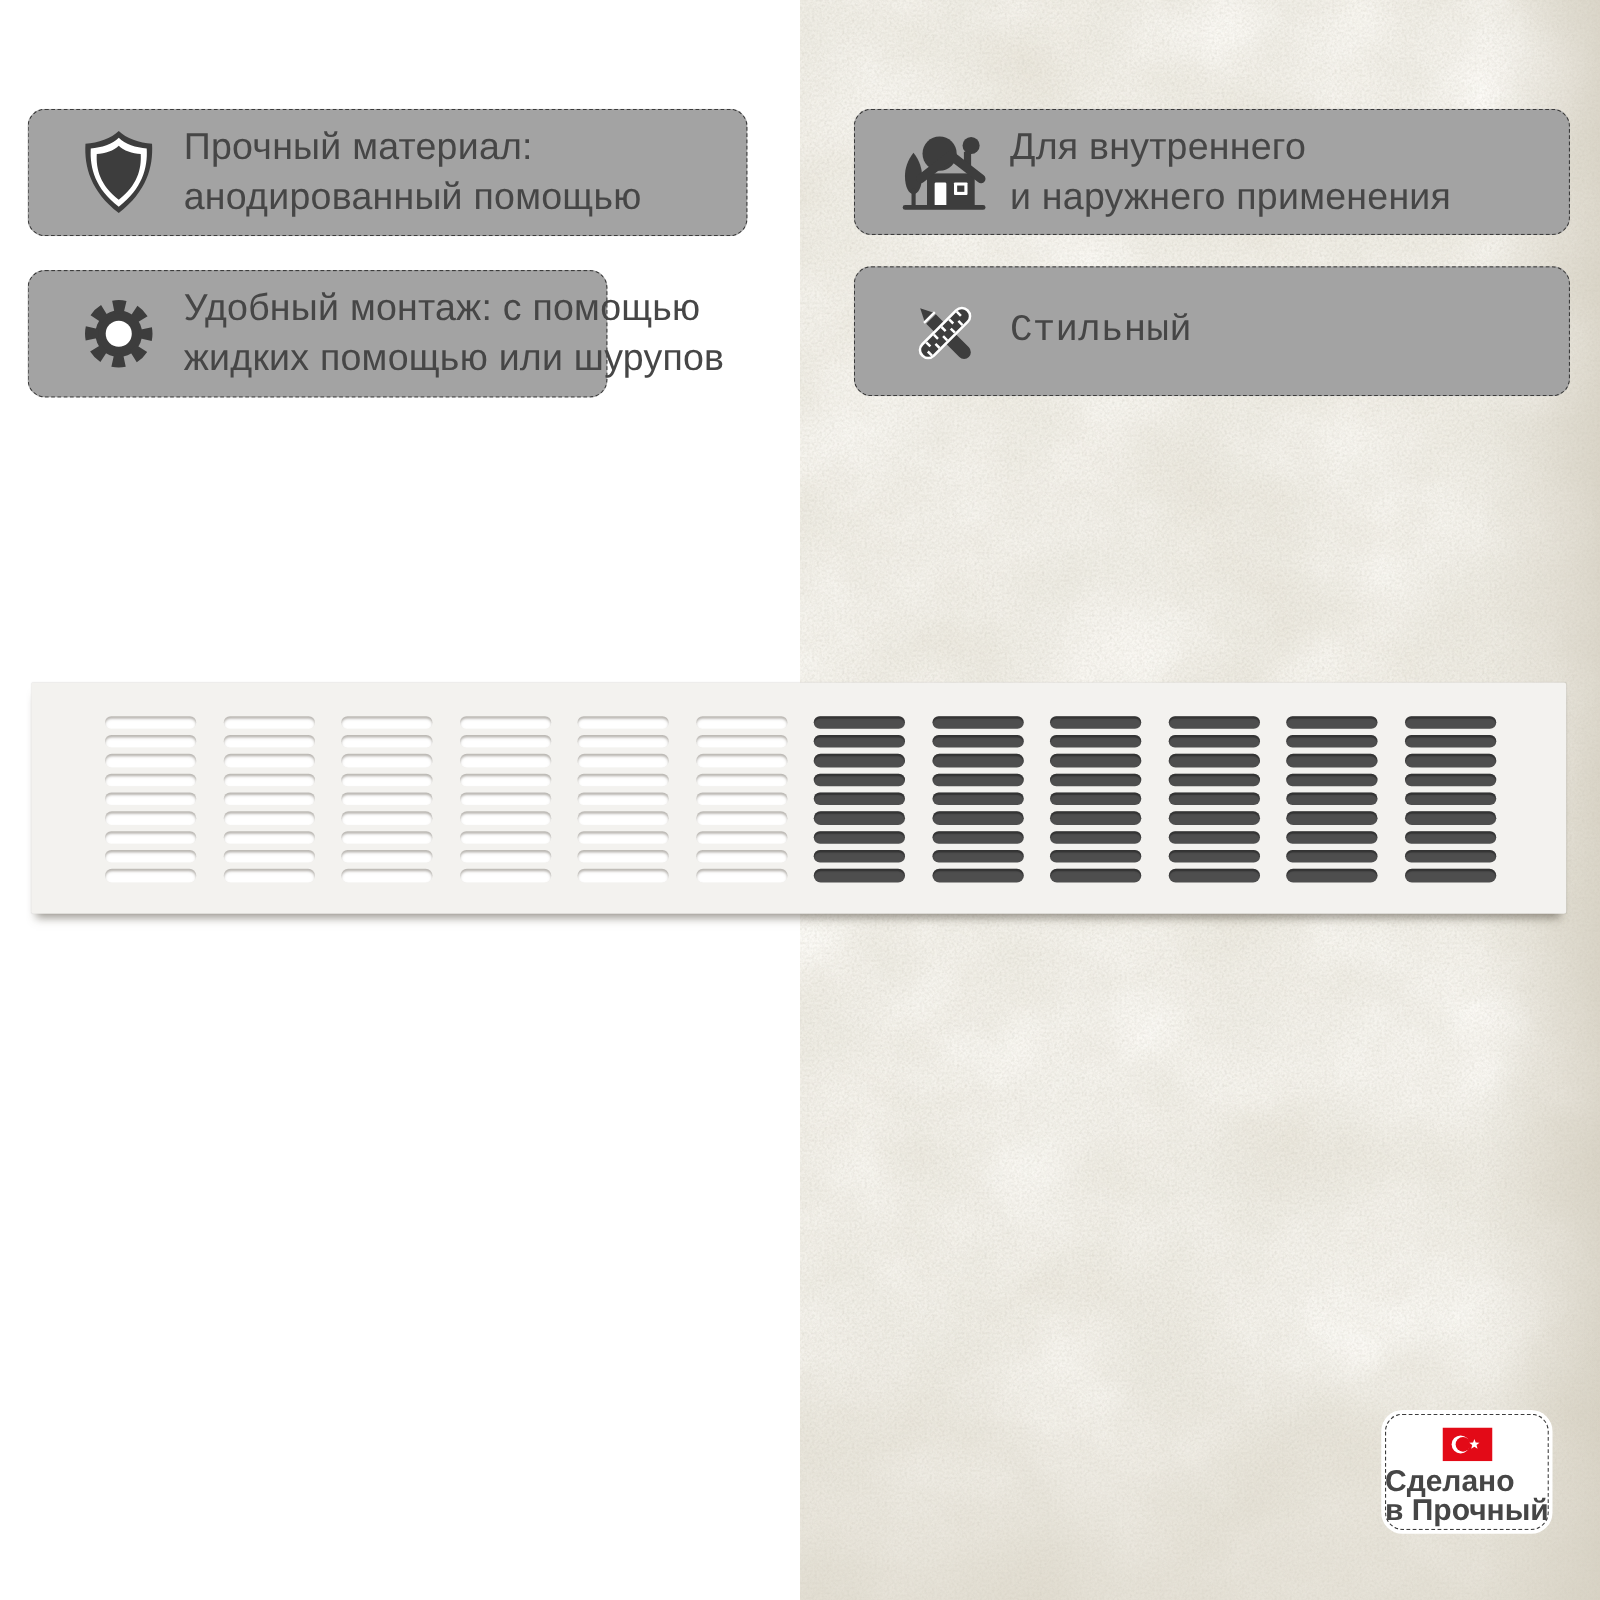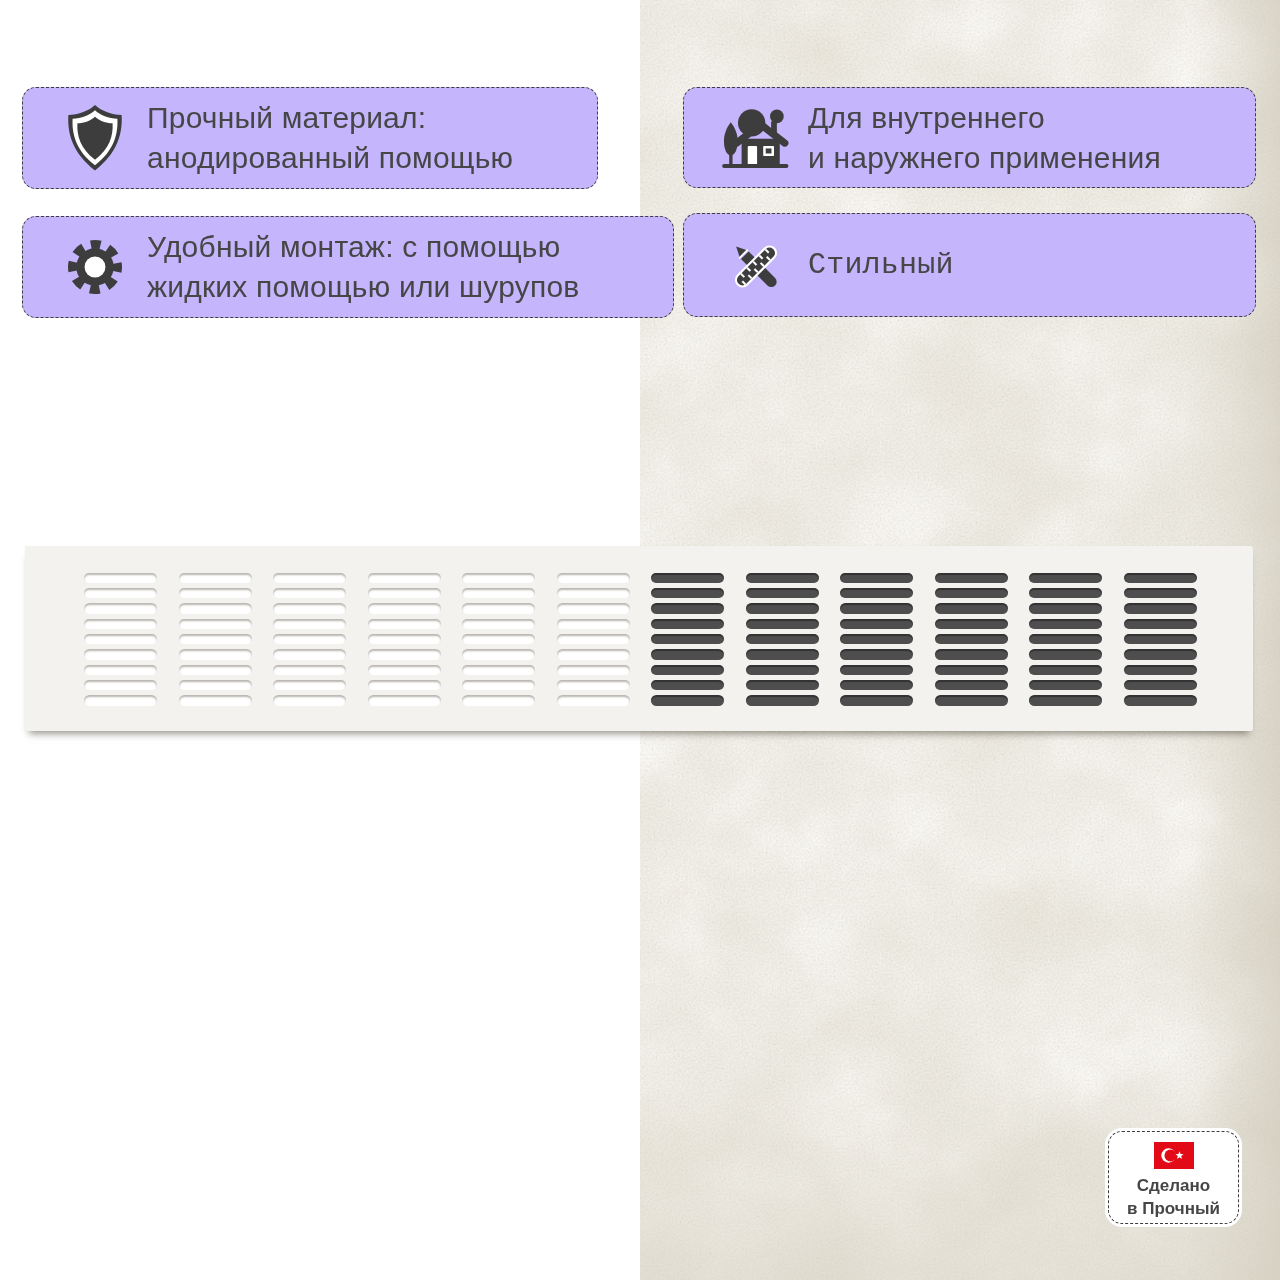--- a/index.html
+++ b/index.html
@@ -6,52 +6,52 @@
   html,body { width:1280px; height:1280px; }
   body { font-family:"Liberation Sans", sans-serif; background:#fff; }
 
   .canvas { position:relative; width:1280px; height:1280px; background:var(--background-left,#fff); overflow:hidden; }
 
   .bg-right { position:absolute; left:640px; top:0; width:640px; height:1280px;
               background:var(--background-right,#e8e4d9); }
   .bg-right svg { position:absolute; left:0; top:0; display:block; }
 
   
-  .feature { position:absolute; background:#c4b5fd; border:1.5px dashed var(--box-border,#3c3c3c);
+  .feature { position:absolute; background:#a3a3a3; border:1.5px dashed var(--box-border,#3c3c3c);
              border-radius:14px; display:flex; align-items:center;
              padding-left:36px; padding-right:16px; gap:16px; }
   .feature .icon { width:72px; height:72px; flex:0 0 auto; color:var(--icon,#3d3d3d); }
   .feature .icon svg { width:100%; height:100%; display:block; }
   .feature .txt { font-size:30px; line-height:40px; color:var(--text,#464646); letter-spacing:0.2px; }
   .feature .txt span { display:block; white-space:nowrap; }
 
   #feature-material { left:22px; top:87px;  width:576px; height:102px; }
-  #feature-mounting { left:22px; top:216px; width:652px; height:102px;align-items:center; }
+  #feature-mounting { left:22px; top:216px; width:464px; height:102px;align-items:center; }
   #feature-usage    { left:683px; top:87px;  width:573px; height:101px; }
   #feature-design   { left:683px; top:213px; width:573px; height:104px;font-family:Liberation Mono, monospace; }
 
   
   .grille { position:absolute; left:25px; top:546px; width:1228px; height:185px;
             background:var(--panel,#f3f2ef); border-radius:2px;
             box-shadow:0 0 1px rgba(0,0,0,0.10), 0 7px 7px -4px rgba(80,74,62,0.55); }
   .slot { position:absolute; width:73px; height:10.5px; border-radius:5.5px; }
   .slot.light { background:var(--slot-light,#ffffff);
                 box-shadow: inset 0 2px 2px rgba(115,110,100,0.5); }
   .slot.dark  { background:var(--slot-dark,#4e4e4e);
                 box-shadow: inset 0 2px 1px rgba(0,0,0,0.35); }
 
   
   .badge { position:absolute; left:1108px; top:1131px; width:131px; height:93px;
            background:#fff; border:1.5px dashed var(--box-border,#3c3c3c); border-radius:14px;
            box-shadow:0 0 0 3px #fff;
            display:flex; flex-direction:column; align-items:center; padding-top:10px; }
   .badge .flag { width:40px; height:27px; flex:0 0 auto; }
   .badge .flag svg { width:100%; height:100%; display:block; }
-  .badge .txt { margin-top:5px; font-size:17px; line-height:23px; font-weight:bold;
-                color:var(--text,#3f3f3f); text-align:center; }
+  .badge .txt { margin-top:5px; font-size:24px; line-height:23px; font-weight:bold;
+                color:var(--text,#3f3f3f); }
   .badge .txt span { display:block; white-space:nowrap; }
 </style>
 </head>
 <body>
 
 <div class="canvas">
 
   <div class="bg-right">
     <svg width="640" height="1280" viewBox="0 0 640 1280" xmlns="http://www.w3.org/2000/svg">
       <defs>

